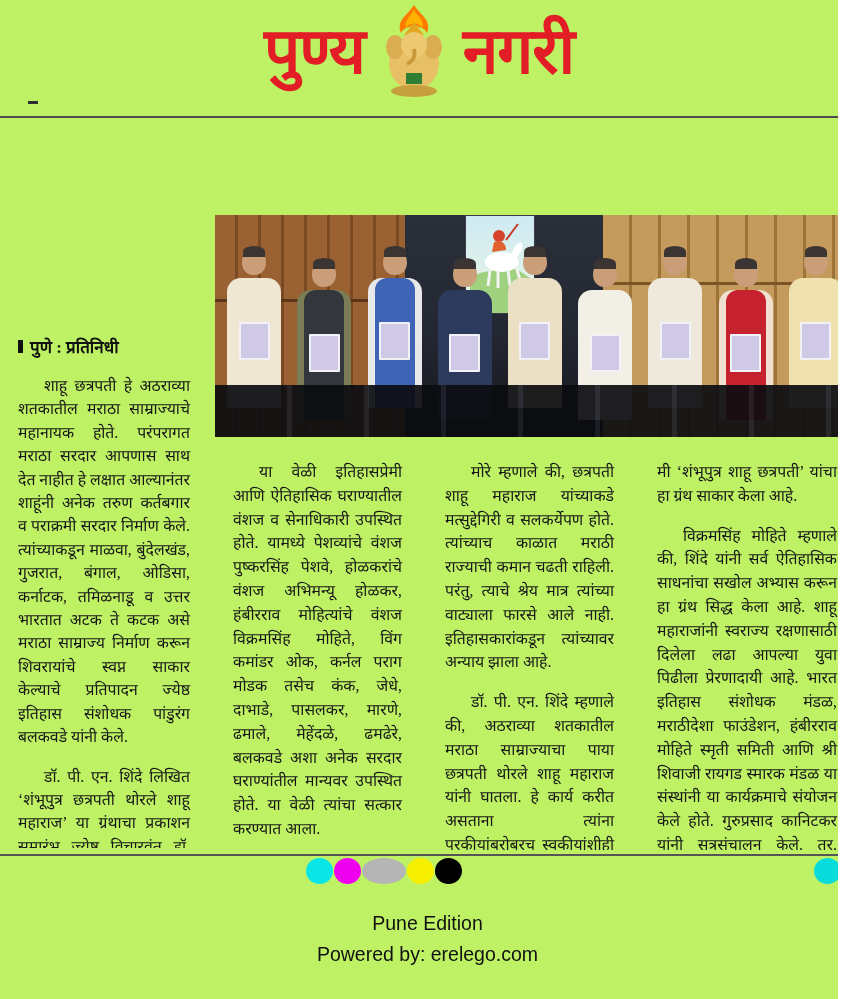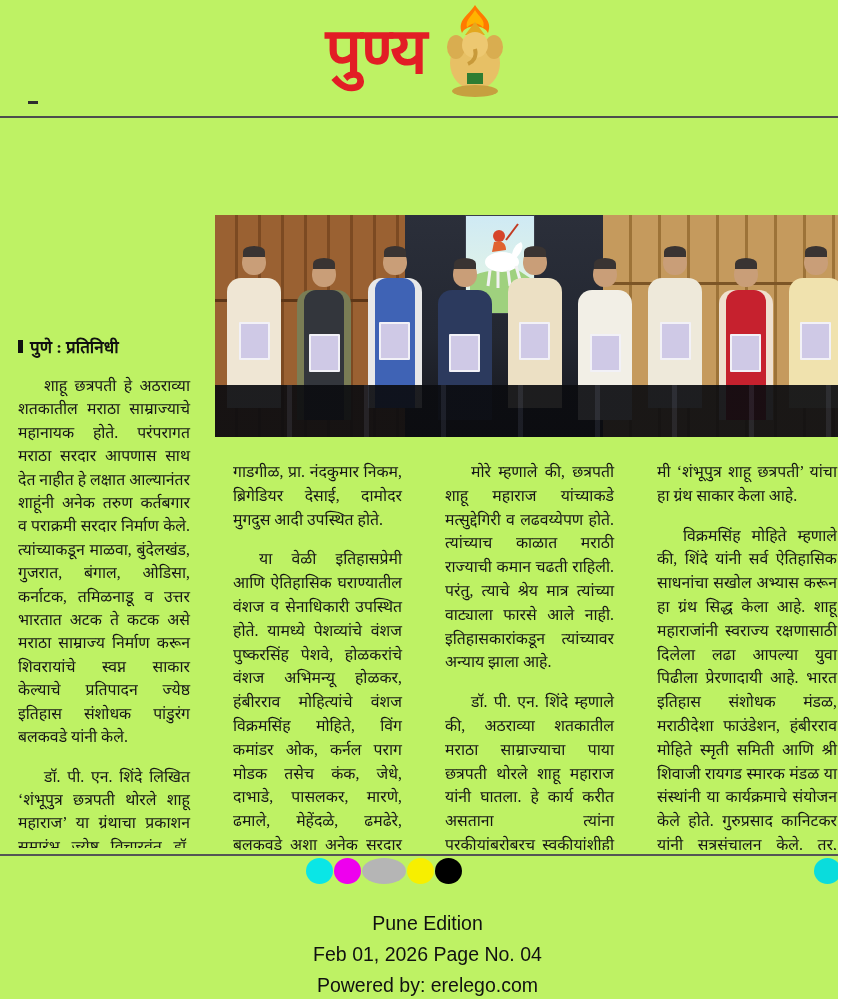--- a/index.html
+++ b/index.html
@@ -94,20 +94,21 @@
         <ellipse cx="37" cy="58" rx="25" ry="27" fill="#e7c065"></ellipse>
         <ellipse cx="18" cy="42" rx="9" ry="12" fill="#d9ad50"></ellipse>
         <ellipse cx="56" cy="42" rx="9" ry="12" fill="#d9ad50"></ellipse>
         <path d="M27 30 L37 17 L47 30 Z" fill="#e3a81f"></path>
         <circle cx="37" cy="40" r="13" fill="#edc871"></circle>
         <path d="M37 44 C39 52 35 57 30 59" stroke="#c89a3a" stroke-width="4" fill="none"></path>
         <rect x="29" y="68" width="16" height="11" fill="#2e7d32"></rect>
         <ellipse cx="37" cy="86" rx="23" ry="6" fill="#c6a03f"></ellipse>
       </svg>
     </span>
+    <span class="mast-word">नगरी</span>
   </header>
 
   <div class="tick"></div>
   <div class="rule rule-top"></div>
 
 
 
   <div class="byline">
     <span class="byline-bar"></span><span>पुणे : प्रतिनिधी</span>
   </div>
@@ -187,26 +188,25 @@
           <div class="head"></div>
           <div class="torso" style="background: rgb(240, 226, 174);">
             <div class="book" style="background: rgb(207, 201, 230);"></div>
           </div>
         </div>
       </div>
     <div class="chairs"></div>
   </figure>
 
   <div class="col col2">
-    <p>गाडगीळ, प्रा. नंदकुमार निकम, ब्रिगेडियर देसाई, दामोदर मुगदुस आदी उपस्थित होते.</p>
     <p class="indent">या वेळी इतिहासप्रेमी आणि ऐतिहासिक घराण्यातील वंशज व सेनाधिकारी उपस्थित होते. यामध्ये पेशव्यांचे वंशज पुष्करसिंह पेशवे, होळकरांचे वंशज अभिमन्यू होळकर, हंबीरराव मोहित्यांचे वंशज विक्रमसिंह मोहिते, विंग कमांडर ओक, कर्नल पराग मोडक तसेच कंक, जेधे, दाभाडे, पासलकर, मारणे, ढमाले, मेहेंदळे, ढमढेरे, बलकवडे अशा अनेक सरदार घराण्यांतील मान्यवर उपस्थित होते. या वेळी त्यांचा सत्कार करण्यात आला.</p>
   </div>
 
   <div class="col col3">
-    <p class="indent">मोरे म्हणाले की, छत्रपती शाहू महाराज यांच्याकडे मत्सुद्देगिरी व लढवय्येपण होते. त्यांच्याच काळात मराठी राज्याची कमान चढती राहिली. परंतु, त्याचे श्रेय मात्र त्यांच्या वाट्याला फारसे आले नाही. इतिहासकारांकडून त्यांच्यावर अन्याय झाला आहे.</p>
+    <p class="indent">मोरे म्हणाले की, छत्रपती शाहू महाराज यांच्याकडे मत्सुद्देगिरी व सलकर्येपण होते. त्यांच्याच काळात मराठी राज्याची कमान चढती राहिली. परंतु, त्याचे श्रेय मात्र त्यांच्या वाट्याला फारसे आले नाही. इतिहासकारांकडून त्यांच्यावर अन्याय झाला आहे.</p>
     <p class="indent">डॉ. पी. एन. शिंदे म्हणाले की, अठराव्या शतकातील मराठा साम्राज्याचा पाया छत्रपती थोरले शाहू महाराज यांनी घातला. हे कार्य करीत असताना त्यांना परकीयांबरोबरच स्वकीयांशीही संघर्ष करावा लागला. त्यांचे चरित्र दुर्लक्षित राहिल्याची मला फार खंत वाटत होती. म्हणूनच</p>
   </div>
 
   <div class="col col4">
     <p>मी ‘शंभूपुत्र शाहू छत्रपती’ यांचा हा ग्रंथ साकार केला आहे.</p>
     <p class="indent">विक्रमसिंह मोहिते म्हणाले की, शिंदे यांनी सर्व ऐतिहासिक साधनांचा सखोल अभ्यास करून हा ग्रंथ सिद्ध केला आहे. शाहू महाराजांनी स्वराज्य रक्षणासाठी दिलेला लढा आपल्या युवा पिढीला प्रेरणादायी आहे. भारत इतिहास संशोधक मंडळ, मराठीदेशा फाउंडेशन, हंबीरराव मोहिते स्मृती समिती आणि श्री शिवाजी रायगड स्मारक मंडळ या संस्थांनी या कार्यक्रमाचे संयोजन केले होते. गुरुप्रसाद कानिटकर यांनी सूत्रसंचालन केले. तर, दामोदर मगदूम यांनी आभार मानले.</p>
   </div>
 
   <div class="rule rule-bottom"></div>
 
@@ -214,17 +214,16 @@
       <span class="dot" style="background: rgb(10, 230, 230);"></span>
       <span class="dot" style="background: rgb(238, 0, 238);"></span>
       <span class="dot wide" style="background: rgb(181, 181, 181);"></span>
       <span class="dot" style="background: rgb(247, 239, 0);"></span>
       <span class="dot" style="background: rgb(0, 0, 0);"></span>
     </div>
   <span class="right-dot" style="background: rgb(10, 220, 220);"></span>
 
   <footer class="footer">
     <div>Pune Edition</div>
-    <div>Feb 01, 2026 Page No. 04</div>
     <div>Powered by: erelego.com</div>
   </footer>
 
 </div>
 
 </body></html>

